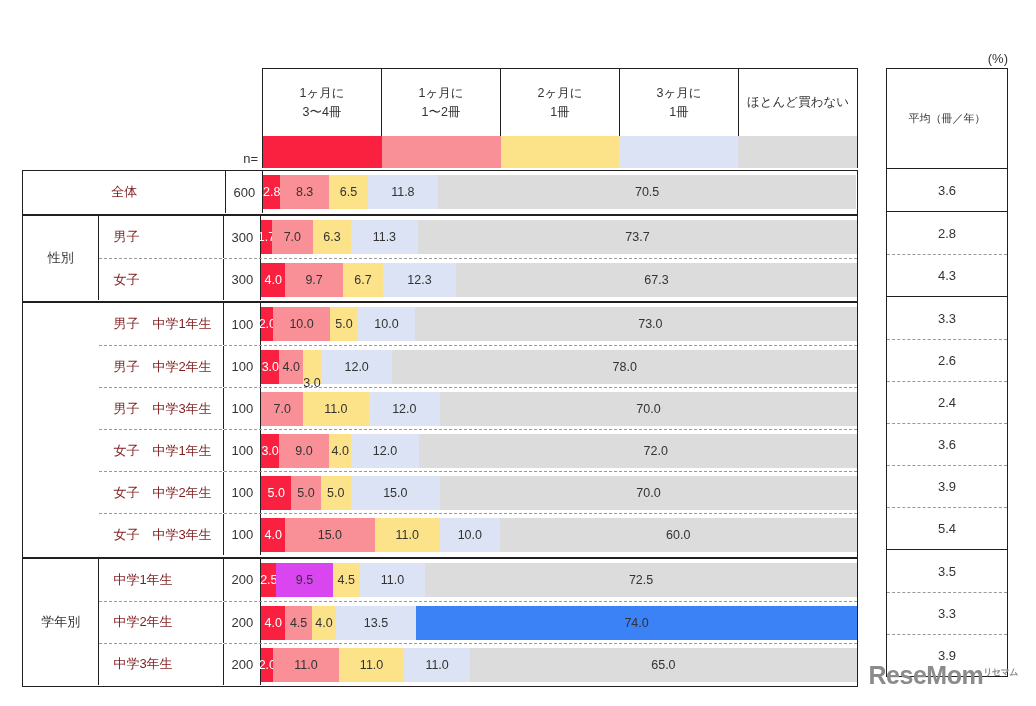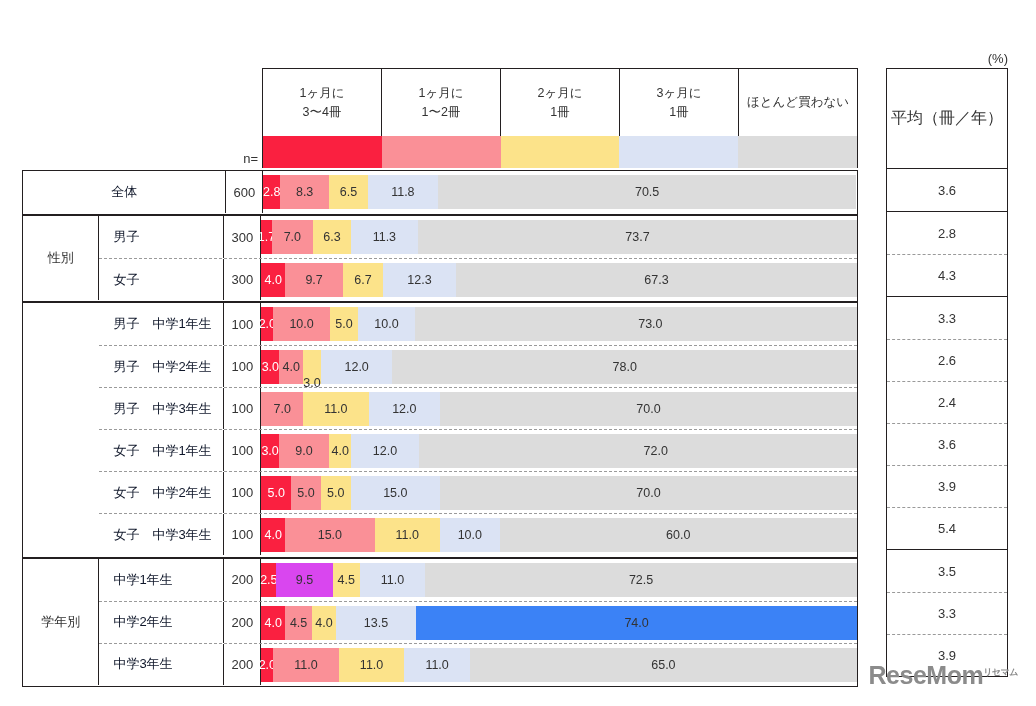--- a/index.html
+++ b/index.html
@@ -64,21 +64,21 @@
   .rows{position:absolute;left:76.4px;top:0;right:0;bottom:0;}
   .rows.full{left:0;}
 
   .row{position:relative;height:42px;box-sizing:border-box;display:flex;}
   .row + .row{border-top:1px dashed #9a9a9a;}
 
   .cell-sub{
     width:125px;flex:0 0 125px;
     border-right:1.6px solid #231f20;box-sizing:border-box;
     display:flex;align-items:center;
-    padding-left:14px;font-size:13px;color:#0f172a;
+    padding-left:14px;font-size:13px;color:#7f1d1d;
   }
   .cell-sub.wide{width:203.4px;flex:0 0 203.4px;
     justify-content:center;padding-left:0;}
   .cell-n{
     width:37px;flex:0 0 37px;
     border-right:1.6px solid #231f20;box-sizing:border-box;
     display:flex;align-items:center;justify-content:center;
     font-size:13px;color:#333;
   }
   .cell-bar{
@@ -103,21 +103,21 @@
   }
 
   
   .avg{
     position:absolute;left:886px;top:68px;width:122px;
     border:1.6px solid #231f20;box-sizing:border-box;
   }
   .avg-head{
     height:100px;border-bottom:1.6px solid #231f20;
     display:flex;align-items:center;justify-content:center;
-    font-size:16px;color:#333;box-sizing:border-box;
+    font-size:11px;color:#333;box-sizing:border-box;
   }
   .avg-block{border-bottom:1.6px solid #231f20;box-sizing:border-box;}
   .avg-block:last-child{border-bottom:none;}
   .avg-row{
     height:42px;display:flex;align-items:center;justify-content:center;
     font-size:13px;color:#333;box-sizing:border-box;
   }
   .avg-row + .avg-row{border-top:1px dashed #9a9a9a;}
 
   

